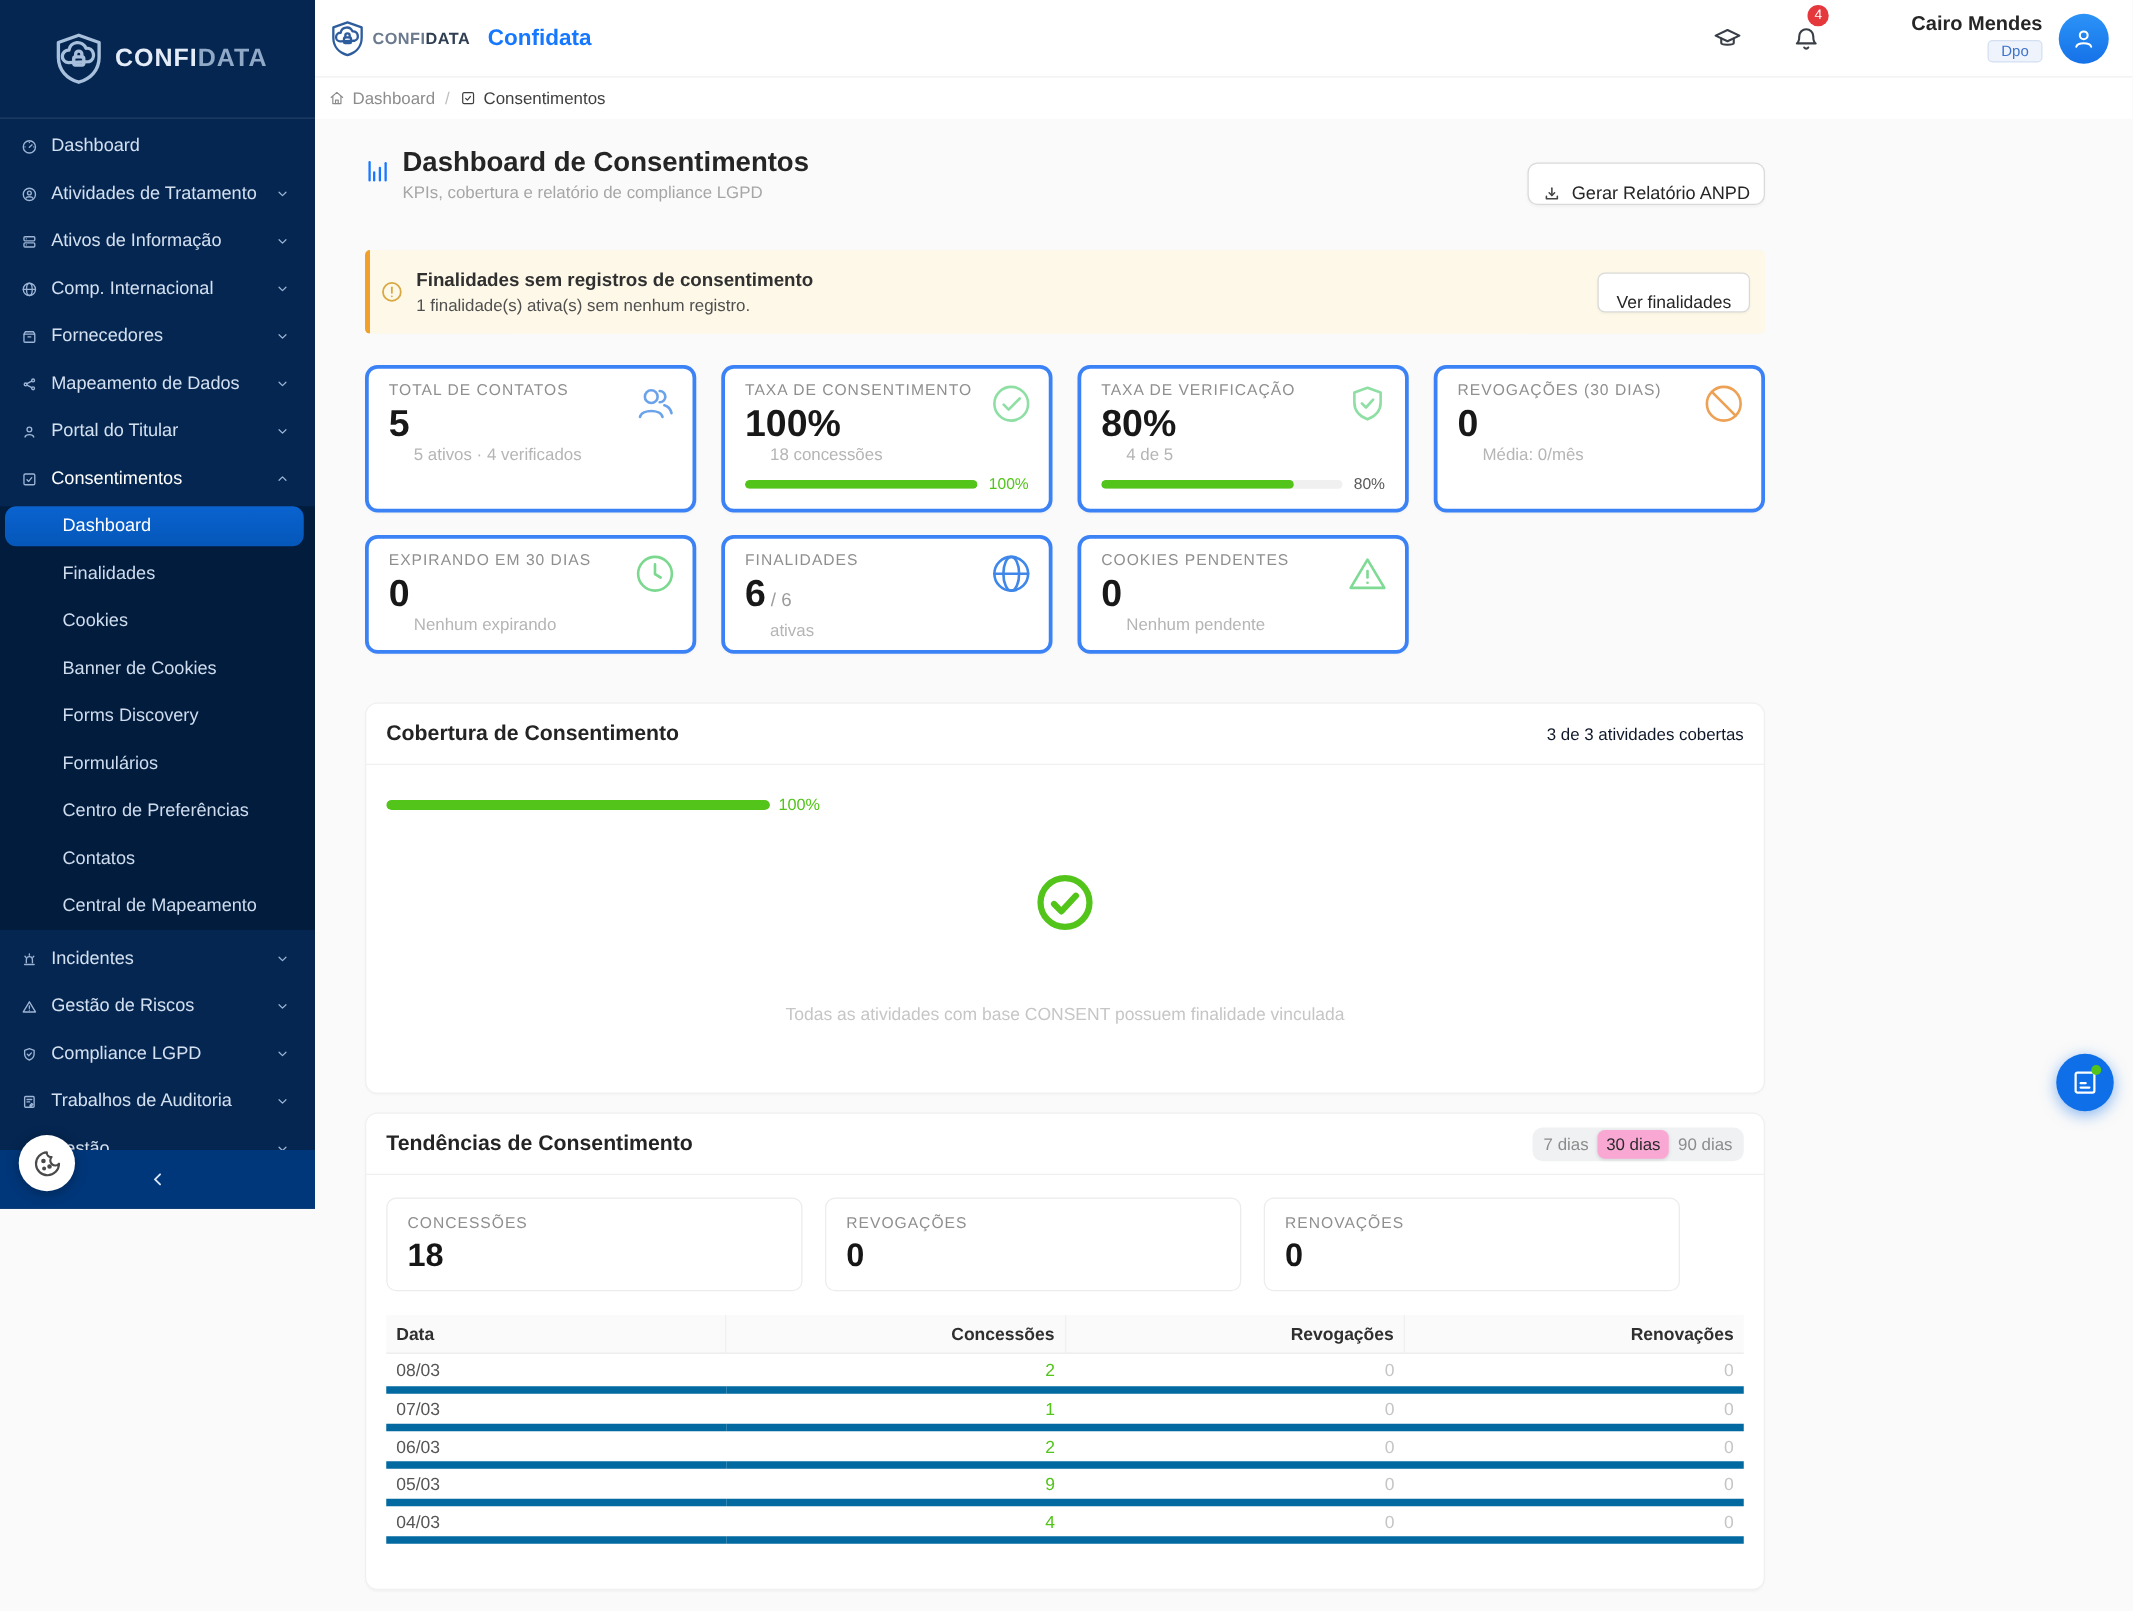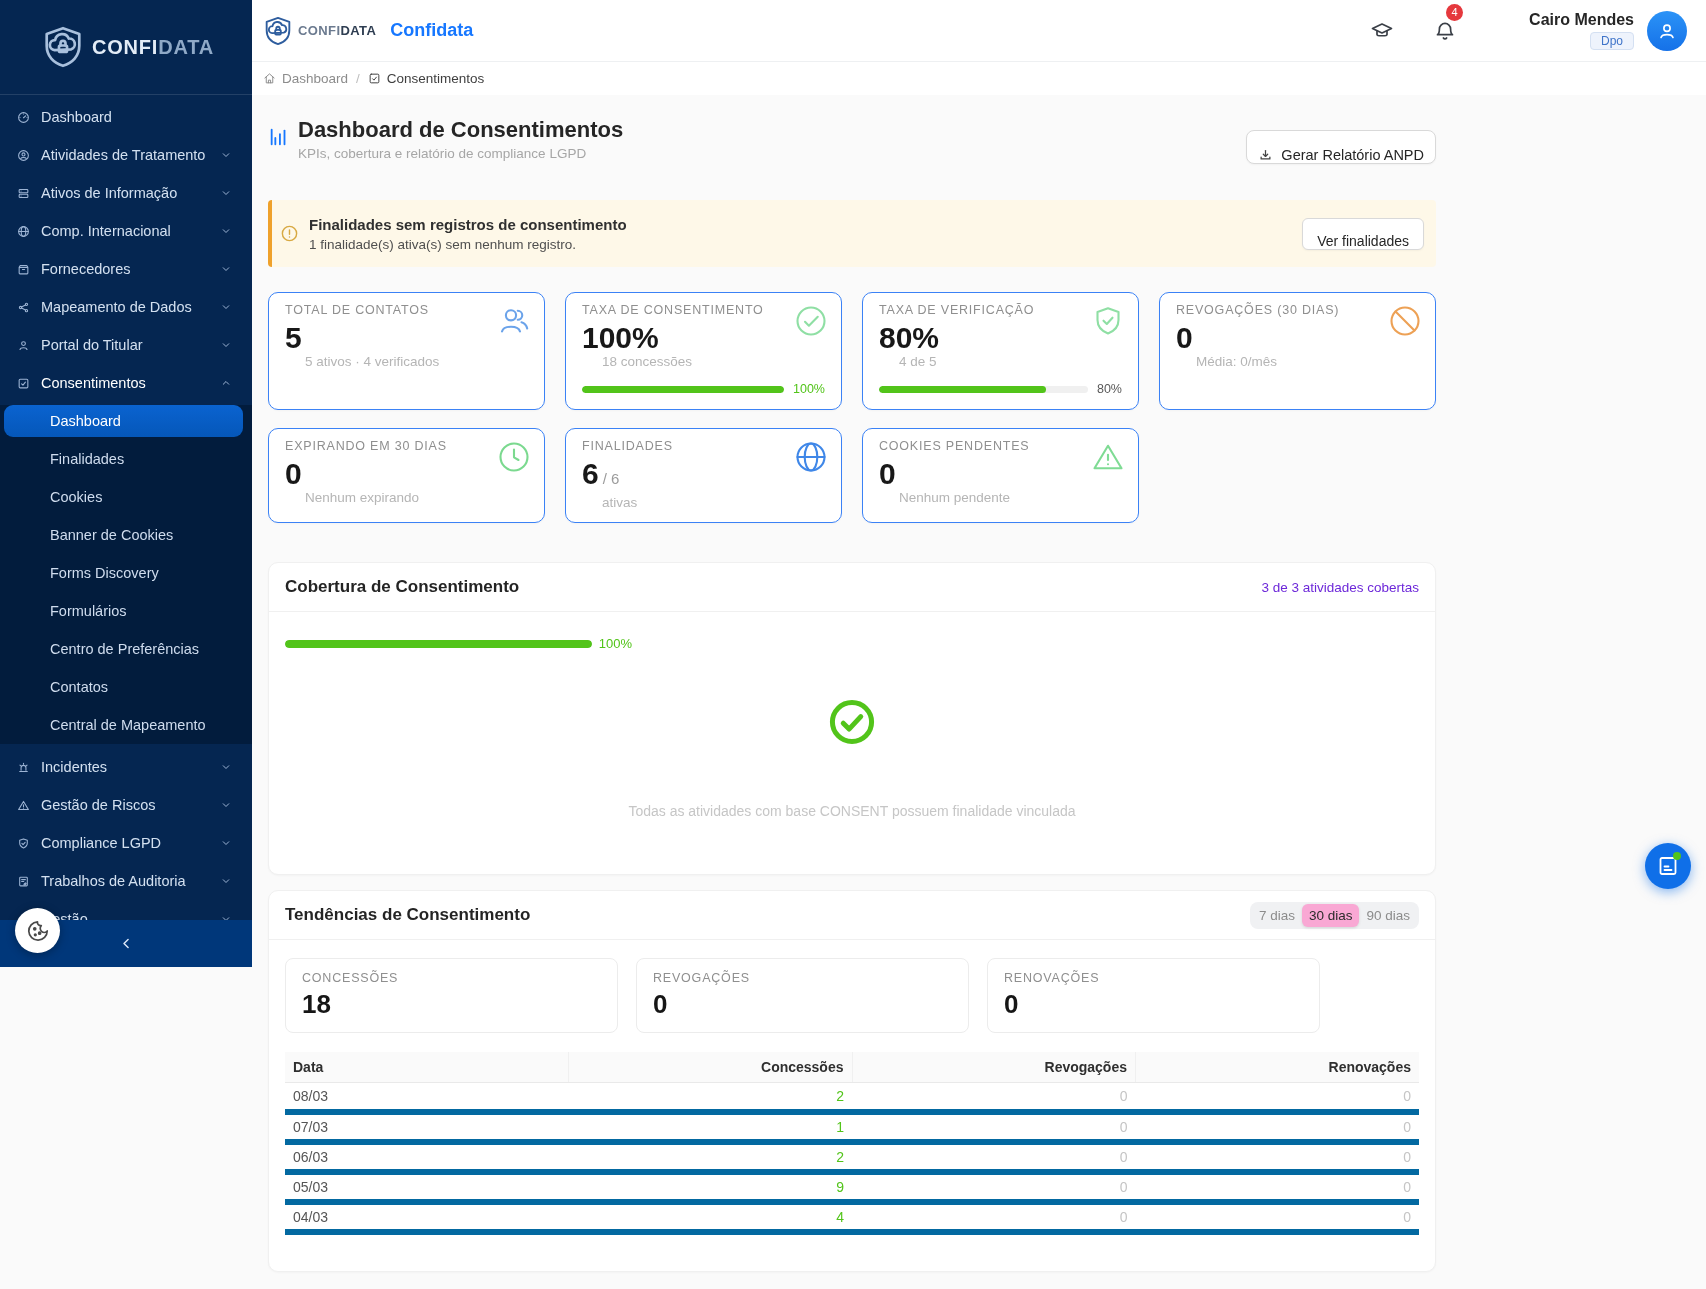--- a/index.html
+++ b/index.html
@@ -44,56 +44,56 @@
   .avatar { margin-left:13px; width:40px; height:40px; border-radius:50%; background:linear-gradient(180deg,#2b93f7,#1571e8); display:flex; align-items:center; justify-content:center; color:#fff; cursor:pointer; }
   .avatar svg { width:22px; height:22px; }
 
   
   .breadcrumb { position:absolute; left:252px; top:62px; width:1454px; height:33px; background:#fff; display:flex; align-items:center; padding-left:11px; font-size:13.5px; z-index:19; }
   .bc-item { display:flex; align-items:center; gap:6px; cursor:pointer; }
   .bc-item svg { width:13px; height:13px; }
   .bc-1 { color:#8c8c8c; } .bc-sep { color:#bfbfbf; margin:0 8px; } .bc-2 { color:#3f3f3f; }
 
   
-  .main { position:absolute; left:252px; top:95px; width:1200px; padding:0 16px; }
+  .main { position:absolute; left:252px; top:95px; width:1200px; padding:0 40px; }
   .page-head { margin-top:22px; height:46px; display:flex; align-items:flex-start; }
   .ph-icon { width:22px; height:22px; color:#1677ff; margin-top:9px; flex:none; }
   .ph-text { margin-left:8px; }
   .ph-title { font-size:22px; font-weight:bold; color:#252525; line-height:26px; }
   .ph-sub { margin-top:3px; font-size:13.5px; color:#a6a6a6; }
   .btn { display:flex; align-items:flex-end; gap:8px; background:#fff; border:1px solid #d9d9d9; border-radius:8px; height:34px; padding:0 15px; font-size:14.5px; color:#262626; cursor:pointer; font-family:inherit; box-shadow:0 1px 2px rgba(0,0,0,.04); }
   .btn svg { width:15px; height:15px; color:#444; }
   .report-btn { margin-left:auto; margin-top:13px; padding:0 11px; }
 
   .banner { margin-top:37px; height:67px; background:#fef8e8; border-left:4px solid #efa12b; border-radius:4px; display:flex; align-items:center; padding:0 12px 0 8px; }
   .banner .btn { padding:0 12px; }
   .banner-icon { width:19px; height:19px; color:#d8a942; flex:none; }
   .banner-text { margin-left:10px; }
   .banner-title { font-size:15px; font-weight:bold; color:#303030; }
   .banner-desc { margin-top:4px; font-size:13.5px; color:#4f4f4f; }
   .banner .btn { margin-left:auto; height:32px; border-radius:6px; font-size:14px; padding:0 14px; }
 
   
   .kpi-grid { margin-top:25px; display:grid; grid-template-columns:repeat(4,1fr); grid-template-rows:118px 95px; column-gap:20px; row-gap:18px; }
-  .kpi { position:relative; background:#fff; border:1px solid #3b82f6; border-radius:10px; padding:10px 16px 13px; box-shadow:0 1px 2px rgba(0,0,0,.03); }
+  .kpi { position:relative; background:#fff; border:3px solid #3b82f6; border-radius:10px; padding:10px 16px 13px; box-shadow:0 1px 2px rgba(0,0,0,.03); }
   .kpi-label { font-size:12.5px; color:#8f8f8f; letter-spacing:.8px; }
   .kpi-value { margin-top:6px; font-size:30px; font-weight:bold; color:#181818; line-height:30px; }
   .kpi-value .suffix { font-size:15px; color:#9b9b9b; font-weight:normal; margin-left:4px; }
   .kpi-sub { margin-top:1px; font-size:13.5px; color:#b5b5b5;margin-left:20px; }
   .kpi-ic { position:absolute; top:10px; right:12px; width:36px; height:36px; stroke-width:1.4; }
   .kpi-progress { position:absolute; left:16px; right:16px; bottom:13px; display:flex; align-items:center; gap:9px; }
   .bar { flex:1; height:7px; border-radius:4px; background:#f0f0f0; overflow:hidden; }
   .bar-fill { height:100%; background:#52c41a; border-radius:4px; }
   .plabel { font-size:12.5px; flex:none; }
 
   
   .card { background:#fff; border:1px solid #f0f0f0; border-radius:10px; box-shadow:0 1px 2px rgba(0,0,0,.03); }
   .card-head { height:49px; display:flex; align-items:center; padding:0 16px; border-bottom:1px solid #f0f0f0; }
   .card-title { font-size:17px; font-weight:bold; color:#242424; }
-  .card-head-right { margin-left:auto; font-size:13.5px; color:#6d28d9; }
+  .card-head-right { margin-left:auto; font-size:13.5px; color:#0f172a; }
 
   .coverage { margin-top:39px; height:313px; }
   .cov-body { padding:24px 16px 0; }
   .cov-bar-row { display:flex; align-items:center; gap:7px; width:347px; }
   .cov-bar-row .bar { height:8px; }
   .cov-bar-row .plabel { font-size:13px; color:#52c41a; }
   .cov-center { margin-top:46px; display:flex; justify-content:center; }
   .cov-center svg { width:50px; height:50px; color:#52c41a; }
   .cov-msg { margin-top:56px; text-align:center; color:#c6c6c6; font-size:14px; }
 

